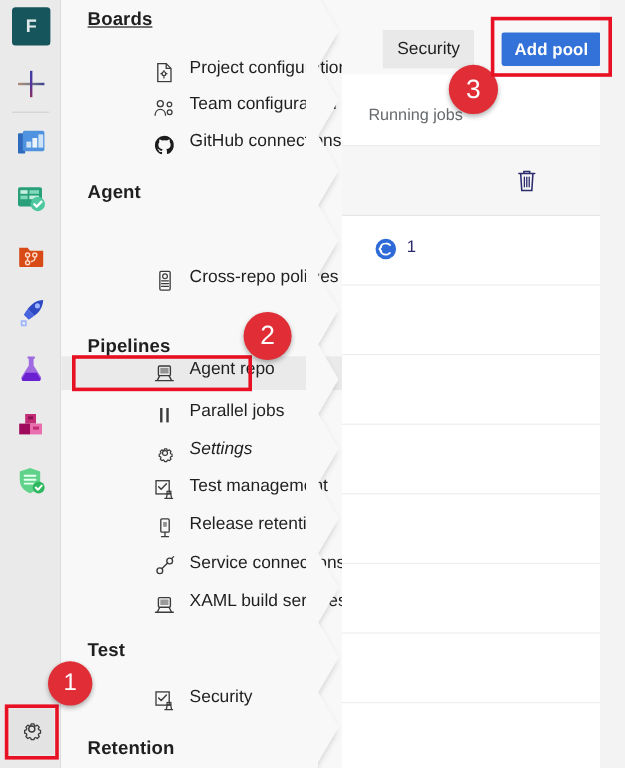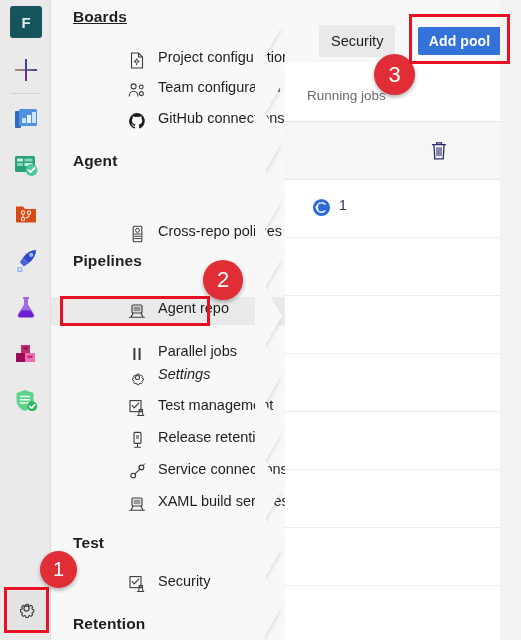--- a/index.html
+++ b/index.html
@@ -300,34 +300,34 @@
       <span class="ico">
         <svg width="15" height="18" viewBox="0 0 15 18">
           <rect x="3.2" y="1.2" width="8.6" height="15.5" rx="1" fill="none" stroke="#3b3b3b" stroke-width="1.1"></rect>
           <circle cx="7.5" cy="5.3" r="2" fill="none" stroke="#3b3b3b" stroke-width="1"></circle>
           <path d="M4.6 9h5.8M4.6 11.3h5.8M4.6 13.6h5.8" stroke="#3b3b3b" stroke-width="1" stroke-linecap="round"></path>
         </svg>
       </span>
       <span class="lbl">Cross-repo policies</span>
     </div>
 
-    <div class="nav-group" style="top:252px;">Pipelines</div>
+    <div class="nav-group" style="top:280px;">Pipelines</div>
 
     <div class="nav-item selected" style="top:297px;">
       <span class="ico">
         <svg width="18" height="17" viewBox="0 0 18 17">
           <rect x="4" y="2" width="10" height="8" rx="1" fill="none" stroke="#3b3b3b" stroke-width="1.15"></rect>
           <rect x="5.6" y="3.6" width="6.8" height="4.6" fill="#3b3b3b" opacity=".5"></rect>
           <path d="M1.6 14.2h14.8M5 10.2l-2 4M13 10.2l2 4" stroke="#3b3b3b" stroke-width="1.15" stroke-linecap="round"></path>
         </svg>
       </span>
       <span class="lbl">Agent repo</span>
     </div>
 
-    <div class="nav-item" style="top:332px;margin-top:8px;">
+    <div class="nav-item" style="top:332px;">
       <span class="ico">
         <svg width="14" height="16" viewBox="0 0 14 16">
           <rect x="3.4" y="2" width="2" height="12" fill="#3b3b3b"></rect>
           <rect x="8.6" y="2" width="2" height="12" fill="#3b3b3b"></rect>
         </svg>
       </span>
       <span class="lbl">Parallel jobs</span>
     </div>
 
     <div class="nav-item" style="top:363px;font-style:italic;">

